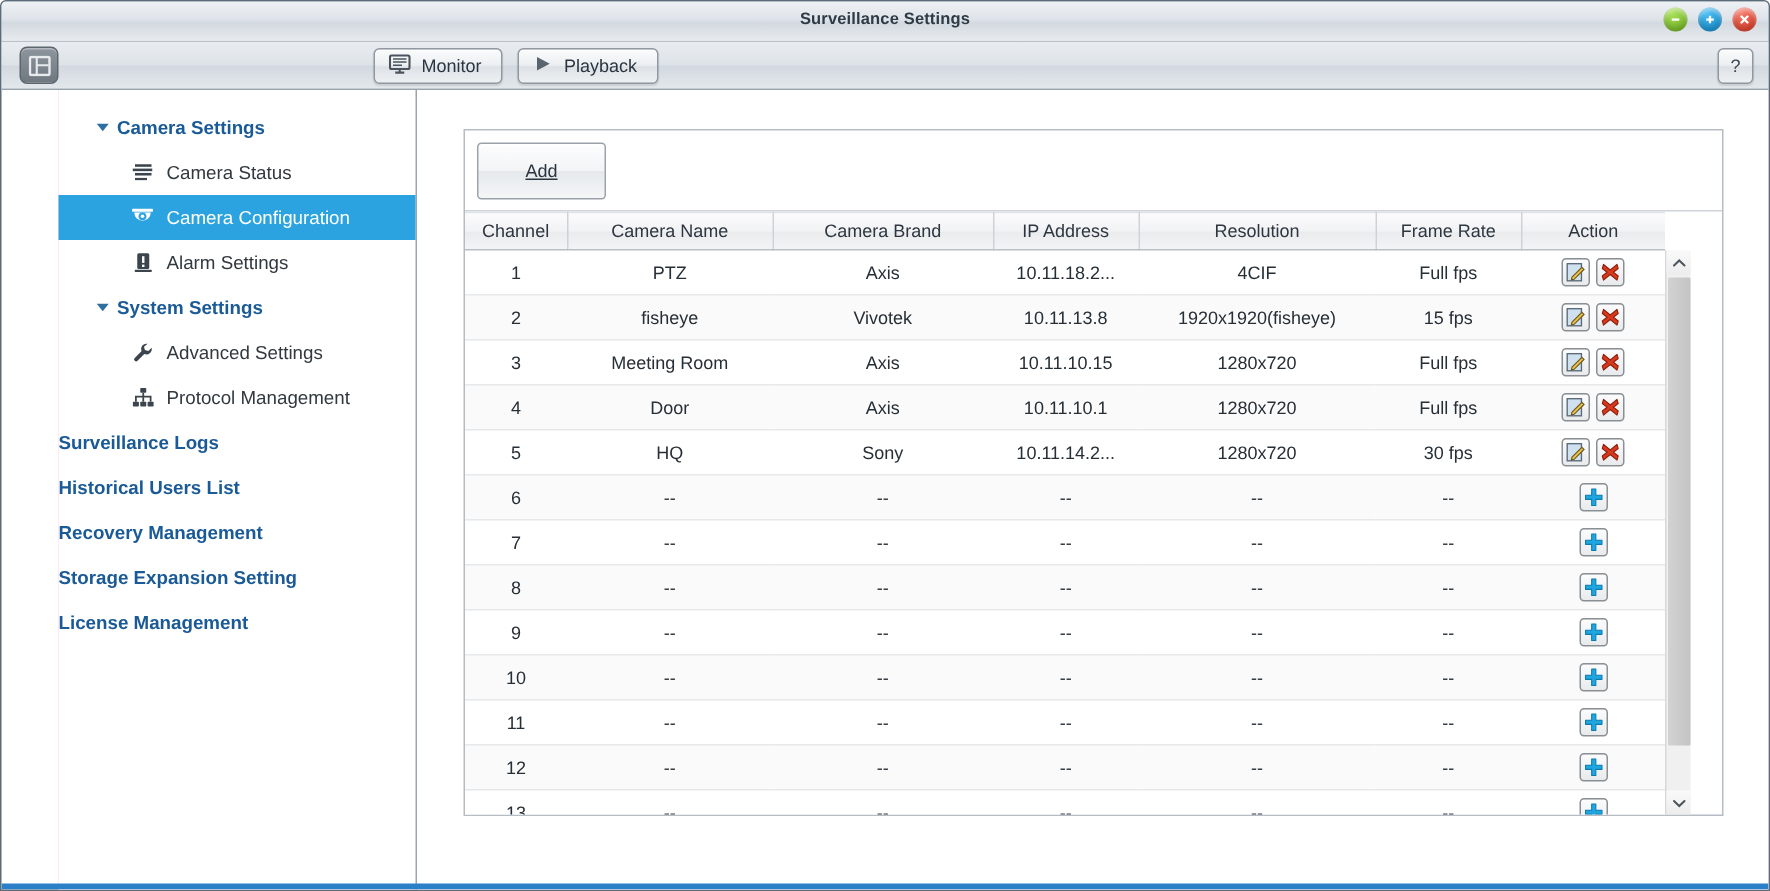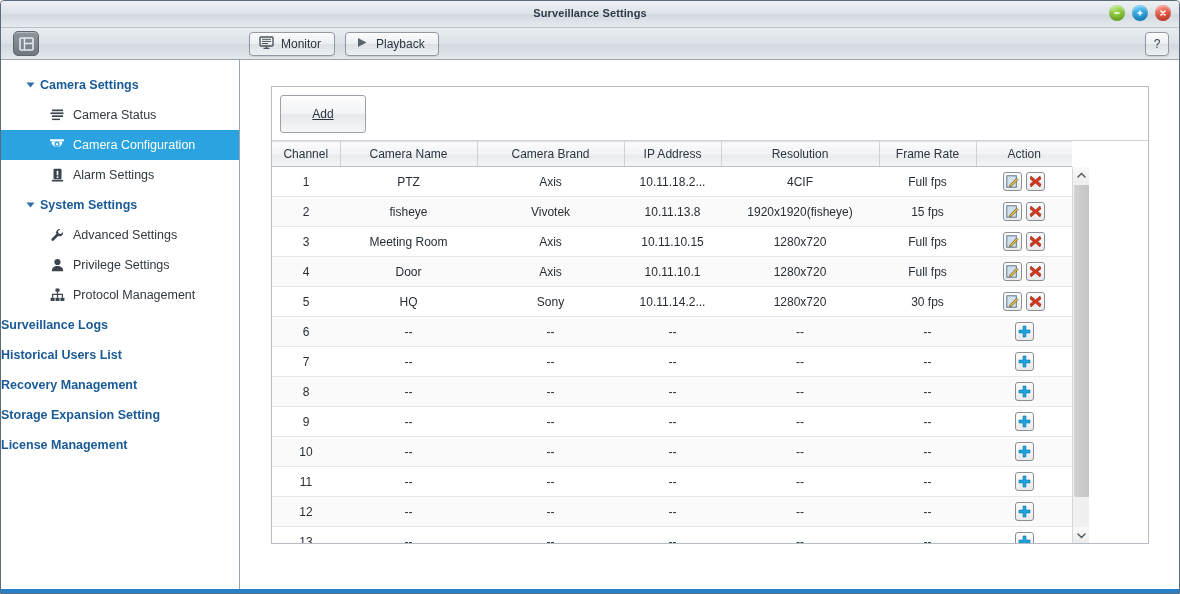--- a/index.html
+++ b/index.html
@@ -90,21 +90,21 @@
     width: 24px; height: 24px;
     border-radius: 4px;
     border: 1px solid #9098a1;
     background: linear-gradient(to bottom, #fafbfc 0%, #eceff2 48%, #dde1e6 52%, #eef1f3 100%);
     display: flex; align-items: center; justify-content: center;
     font-size: 12px; color: #3a4450; cursor: pointer;
     box-shadow: 0 1px 1px rgba(0,0,0,.10), inset 0 1px 0 #fff;
   }
 
   
-  .body-wrap { display: flex; height: 534px; background: #f9a8d4; }
+  .body-wrap { display: flex; height: 534px; background: #f9a8d4; margin-left: 38px; }
 
   
   .sidebar {
     width: 239px;
     border-right: 1px solid #9aa4ae;
     padding-top: 10px;
     background: #ffffff;
     flex-shrink: 0;
   }
   .nav-group {
@@ -372,29 +372,20 @@
 
       <div class="nav-item">
         <span class="ico">
           <svg width="15" height="14" viewBox="0 0 15 14">
             <path d="M10.4 1.2 a3.6 3.6 0 0 0-4.1 4.9 L1.8 10.6 a1.3 1.3 0 0 0 1.9 1.9 L8.2 8 a3.6 3.6 0 0 0 4.9-4.1 L10.9 6 L8.6 5.4 L8 3.1 Z" fill="#3c454e"></path>
           </svg>
         </span>
         <span>Advanced Settings</span>
       </div>
 
-      <div class="nav-item">
-        <span class="ico">
-          <svg width="13" height="14" viewBox="0 0 13 14">
-            <circle cx="6.5" cy="4" r="3.1" fill="#3c454e"></circle>
-            <path d="M0.8 13.2 C0.8 9.6 3.3 8 6.5 8 C9.7 8 12.2 9.6 12.2 13.2 Z" fill="#3c454e"></path>
-          </svg>
-        </span>
-        <span>Privilege Settings</span>
-      </div>
 
       <div class="nav-item">
         <span class="ico">
           <svg width="15" height="14" viewBox="0 0 15 14">
             <rect x="5.5" y="0.6" width="4" height="3.2" rx="0.5" fill="#3c454e"></rect>
             <rect x="0.6" y="9.8" width="4" height="3.2" rx="0.5" fill="#3c454e"></rect>
             <rect x="5.5" y="9.8" width="4" height="3.2" rx="0.5" fill="#3c454e"></rect>
             <rect x="10.4" y="9.8" width="4" height="3.2" rx="0.5" fill="#3c454e"></rect>
             <path d="M7.5 3.8 v2.6 M2.6 9.8 v-3.4 h9.8 v3.4 M7.5 6.4 v3.4" stroke="#3c454e" stroke-width="1.2" fill="none"></path>
           </svg>

